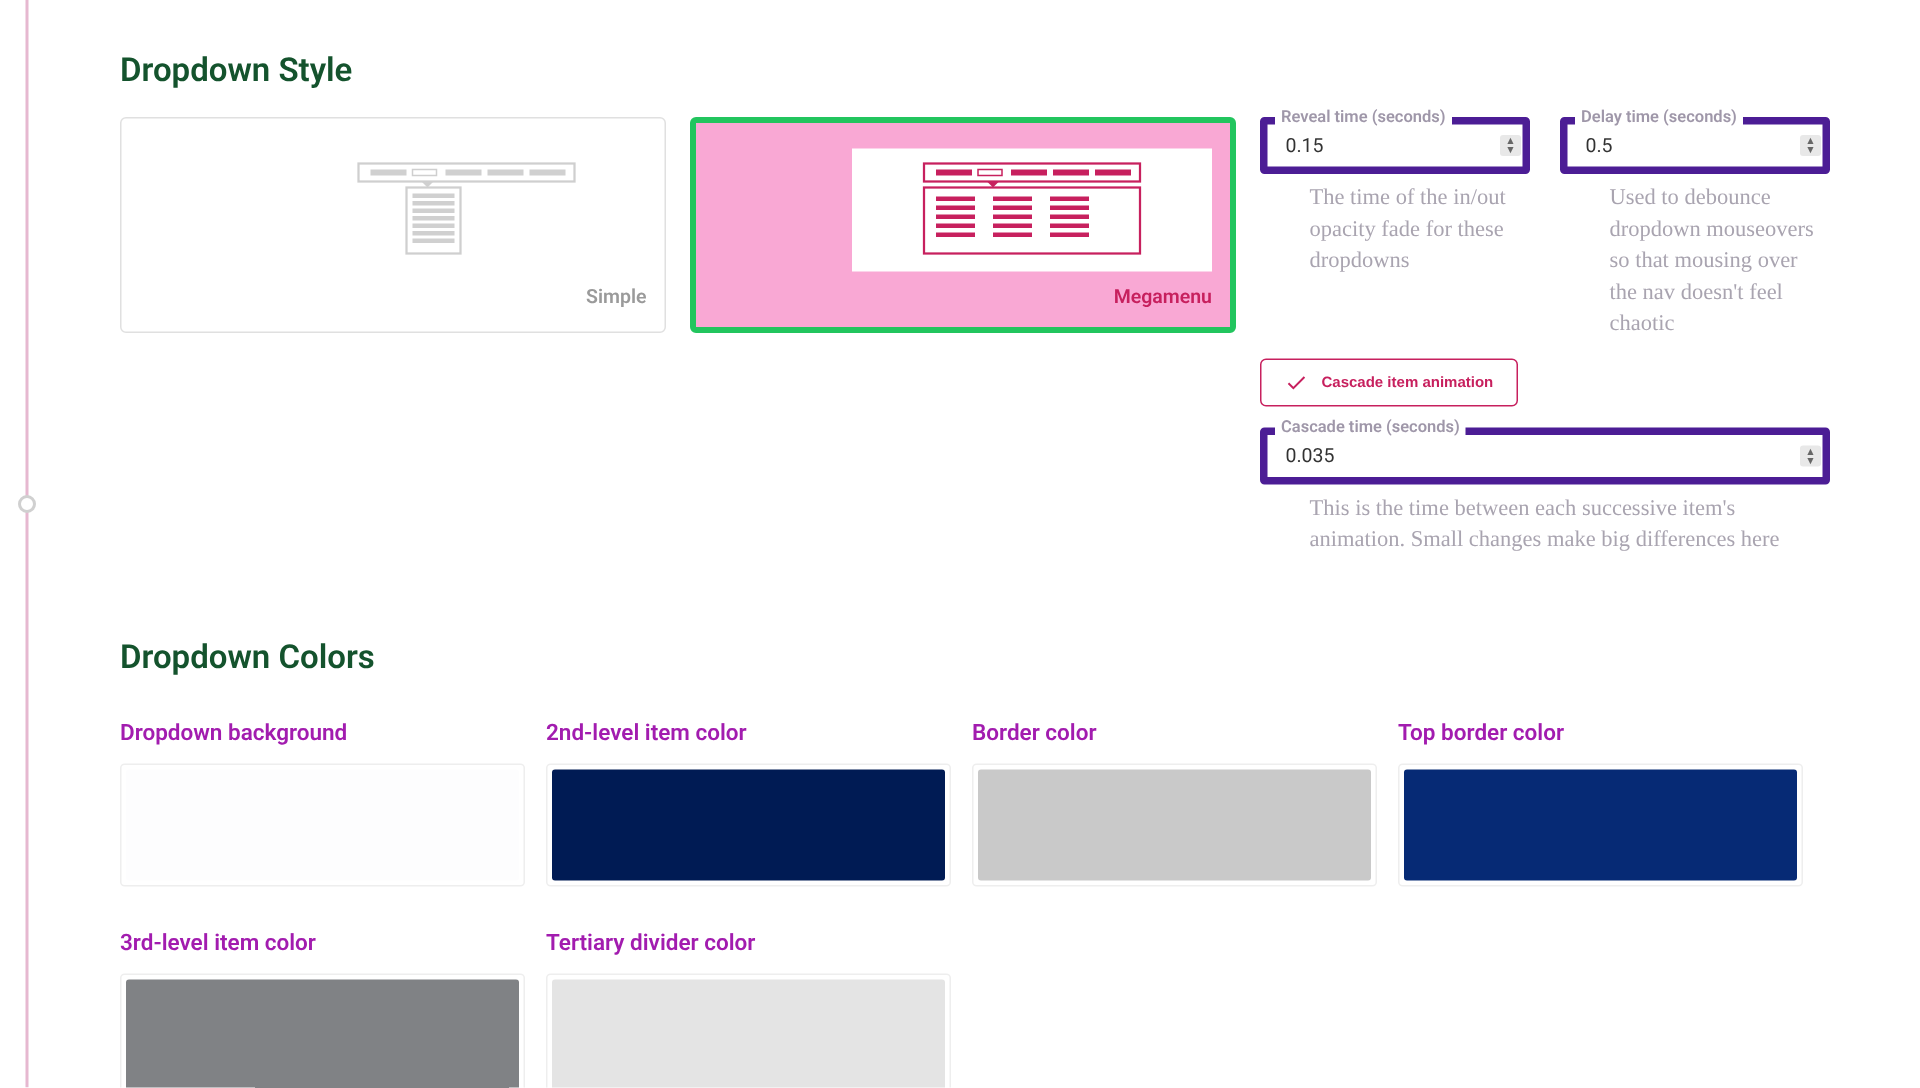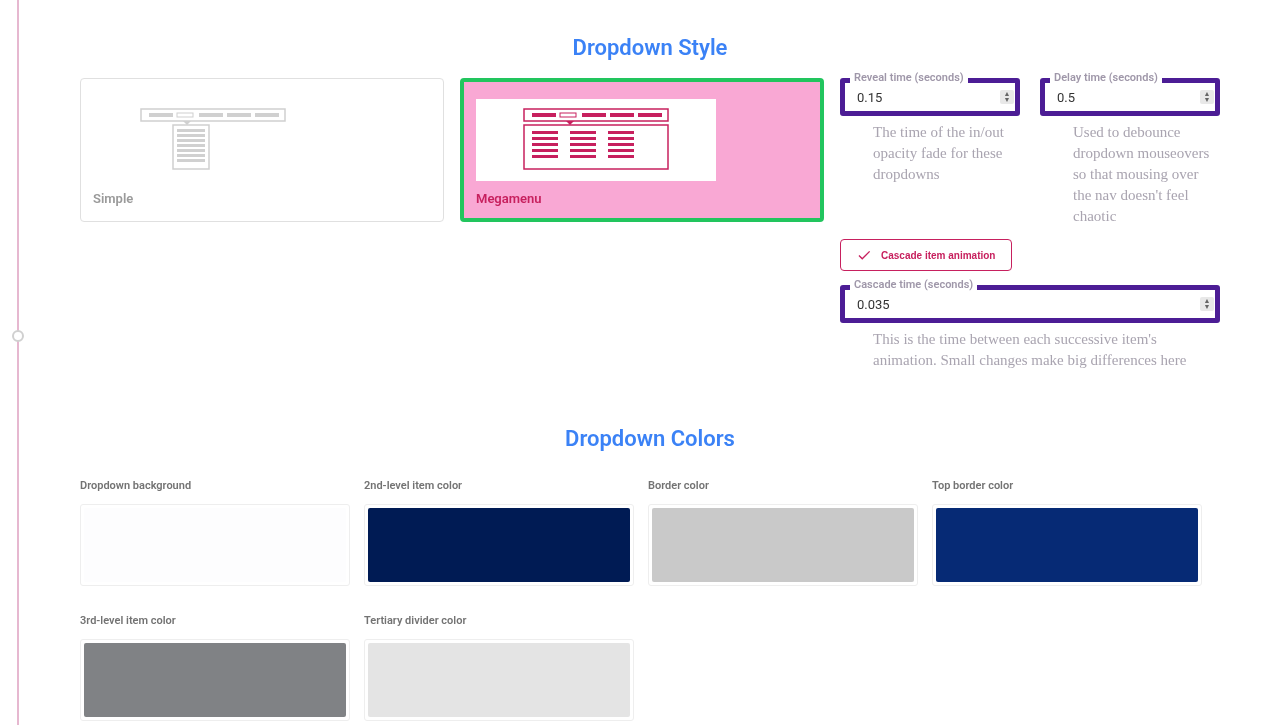--- a/index.html
+++ b/index.html
@@ -30,41 +30,40 @@
       background: #fff;
       border: 2px solid #d0d0d0;
       border-radius: 50%;
     }
     .content {
       margin-left: 80px;
       padding-top: 35px;
       padding-right: 60px;
     }
     .section-title {
-      color: #3b82f6;
+      color: #14532d;
       font-size: 22px;
       font-weight: 600;
       margin-bottom: 18px;
-      text-align: center;
     }
     .section-title.colors { margin-top: 55px; }
 
     .style-row { display: flex; gap: 16px; align-items: flex-start; }
 
     .style-cards { display: flex; gap: 16px; }
 
     .style-card {
       width: 364px;
       height: 144px;
       border: 1px solid #e0e0e0;
       border-radius: 4px;
       background: #fff;
       display: flex;
       flex-direction: column;
-      align-items: flex-start;
+      align-items: flex-end;
       justify-content: center;
       cursor: pointer;
       padding: 12px 12px 8px;
     }
     .style-card.selected {
       border: 4px solid #22c55e;
       background: #f9a8d4;
     }
     .card-preview {
       width: 240px;
@@ -153,22 +152,22 @@
 
     
     .colors-grid {
       display: grid;
       grid-template-columns: 270px 270px 270px 270px;
       gap: 28px 14px;
       margin-top: 28px;
     }
     .color-cell { }
     .color-label {
-      color: #737373;
-      font-size: 11px;
+      color: #a21caf;
+      font-size: 15px;
       font-weight: 600;
       margin-bottom: 12px;
     }
     .swatch-wrap {
       border: 1px solid #eee;
       padding: 3px;
       border-radius: 3px;
       cursor: pointer;
     }
     .swatch {

